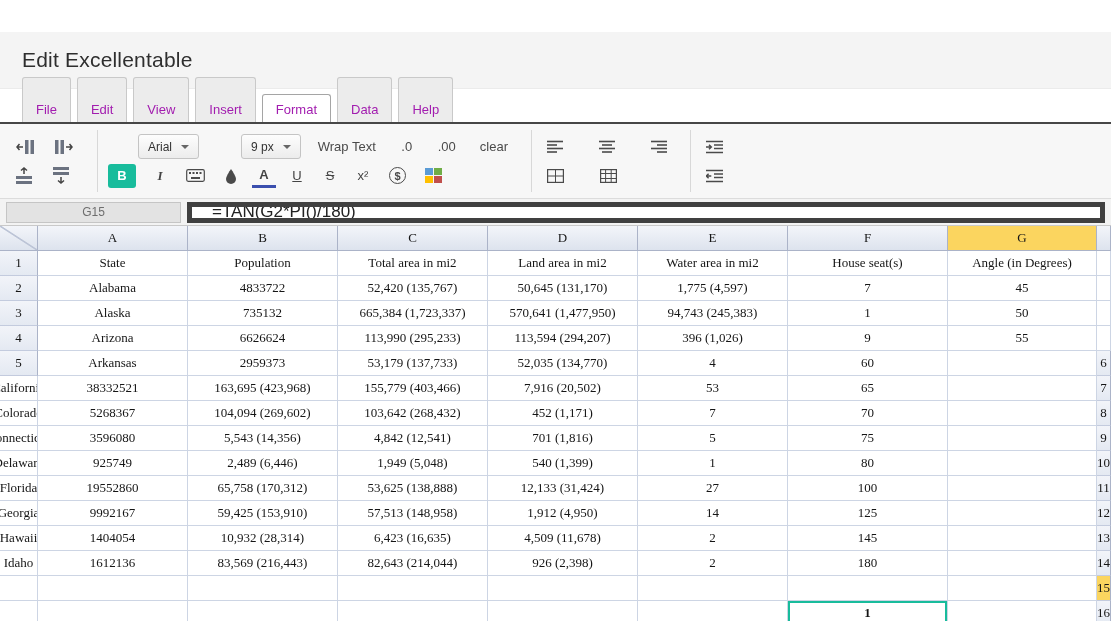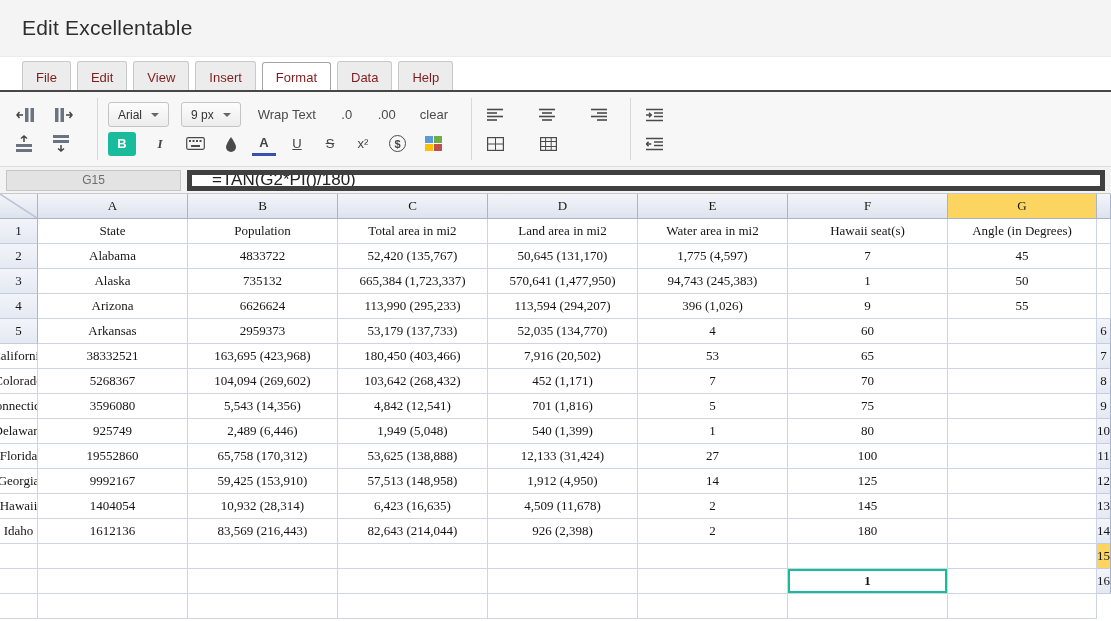--- a/index.html
+++ b/index.html
@@ -1,44 +1,44 @@
 <!DOCTYPE html>
 <html style="--accent: #18bc9c; --selection-yellow: #fbd55f;"><head>
 <meta charset="utf-8">
 <style>
   * { margin:0; padding:0; box-sizing:border-box; }
   html,body { width:1111px; height:621px; overflow:hidden; background:#fff;
               font-family:"Liberation Sans", sans-serif; }
 
   
   .titlebar { height:57px; background:#f4f4f4; display:flex; align-items:center;
-              padding:0 22px; border-bottom:1px solid #ebebeb; }
+              padding:0 22px; border-bottom:1px solid #ebebeb;margin-top:32px; }
   .titlebar h1 { font-size:21px; font-weight:500; color:#2e2e2e; letter-spacing:.2px; }
 
   
   .tabs { height:35px; display:flex; align-items:flex-end; gap:6px;
           padding:0 0 0 22px; background:#fff; border-bottom:2px solid #474747; }
-  .tab { font-size:13px; color:#7f1d1d; padding:8px 13px 5px; background:#ececec;
+  .tab { font-size:13px; color:#a21caf; padding:24px 13px 5px; background:#ececec;
          border:1px solid #c9c9c9; border-bottom:none; border-radius:3px 3px 0 0; cursor:default; }
   .tab.active { background:#fff; border-color:#a5a5a5; padding-top:7px; }
 
   
   .toolbar { height:75px; background:#f7f7f7; border-bottom:1px solid #dcdcdc;
              display:flex; align-items:stretch; padding:6px 0; }
   .tb-col { display:flex; flex-direction:column; justify-content:space-between;
             padding:2px 10px; border-right:1px solid #d8d8d8; }
   .tb-col:last-child { border-right:none; }
   .tb-line { display:flex; align-items:center; height:29px; }
   .tbtn { display:flex; align-items:center; justify-content:center; min-width:24px;
           height:24px; padding:0 5px; margin-right:9px; font-size:13px; color:#444;
           background:transparent; border:none; cursor:default; }
   .tbtn:last-child { margin-right:8px; }
   .tb-dd { border:1px solid #c4c4c4; background:linear-gradient(#fdfdfd,#ececec);
            border-radius:3px; padding:0 9px; height:25px; display:flex; align-items:center;
-           gap:9px; font-size:12px; color:#333; margin-right:12px; cursor:default; }
+           gap:9px; font-size:12px; color:#333; margin-right:12px; cursor:default;margin-left:30px; }
   .caret { width:0; height:0; border-left:4px solid transparent; border-right:4px solid transparent;
            border-top:4px solid #666; }
   .txtbtn { font-size:13px; color:#4a4a4a; margin-right:14px; }
   .bold-btn { background:var(--accent,#18bc9c); color:#fff; font-weight:bold; border-radius:3px;
               width:28px; margin-right:12px; }
   .italic-btn { font-family:"Liberation Serif", serif; font-style:italic; font-weight:bold; }
   .u-btn { text-decoration:underline; }
   .s-btn { text-decoration:line-through; }
   .acolor { font-weight:bold; border-bottom:3px solid #3b4fae; line-height:13px; padding:0 1px; }
   .dollar-circle { width:17px; height:17px; border:1.4px solid #4a4a4a; border-radius:50%;
@@ -280,21 +280,21 @@
     <div class="g-colhead">E</div>
     <div class="g-colhead">F</div>
     <div class="g-colhead sel">G</div>
     <div class="g-colhead"></div>
     <div class="g-rowhead">1</div>
     <div class="g-cell">State</div>
     <div class="g-cell">Population</div>
     <div class="g-cell">Total area in mi2</div>
     <div class="g-cell">Land area in mi2</div>
     <div class="g-cell">Water area in mi2</div>
-    <div class="g-cell">Hawaii seat(s)</div>
+    <div class="g-cell">House seat(s)</div>
     <div class="g-cell">Angle (in Degrees)</div>
     <div class="g-cell"></div>
     <div class="g-rowhead">2</div>
     <div class="g-cell">Alabama</div>
     <div class="g-cell">4833722</div>
     <div class="g-cell">52,420 (135,767)</div>
     <div class="g-cell">50,645 (131,170)</div>
     <div class="g-cell">1,775 (4,597)</div>
     <div class="g-cell">7</div>
     <div class="g-cell">45</div>
@@ -322,21 +322,21 @@
     <div class="g-cell">2959373</div>
     <div class="g-cell">53,179 (137,733)</div>
     <div class="g-cell">52,035 (134,770)</div>
     <div class="g-cell">4</div>
     <div class="g-cell">60</div>
     <div class="g-cell"></div>
     <div class="g-rowhead">6</div>
     <div class="g-cell">California</div>
     <div class="g-cell">38332521</div>
     <div class="g-cell">163,695 (423,968)</div>
-    <div class="g-cell">180,450 (403,466)</div>
+    <div class="g-cell">155,779 (403,466)</div>
     <div class="g-cell">7,916 (20,502)</div>
     <div class="g-cell">53</div>
     <div class="g-cell">65</div>
     <div class="g-cell"></div>
     <div class="g-rowhead">7</div>
     <div class="g-cell">Colorado</div>
     <div class="g-cell">5268367</div>
     <div class="g-cell">104,094 (269,602)</div>
     <div class="g-cell">103,642 (268,432)</div>
     <div class="g-cell">452 (1,171)</div>

